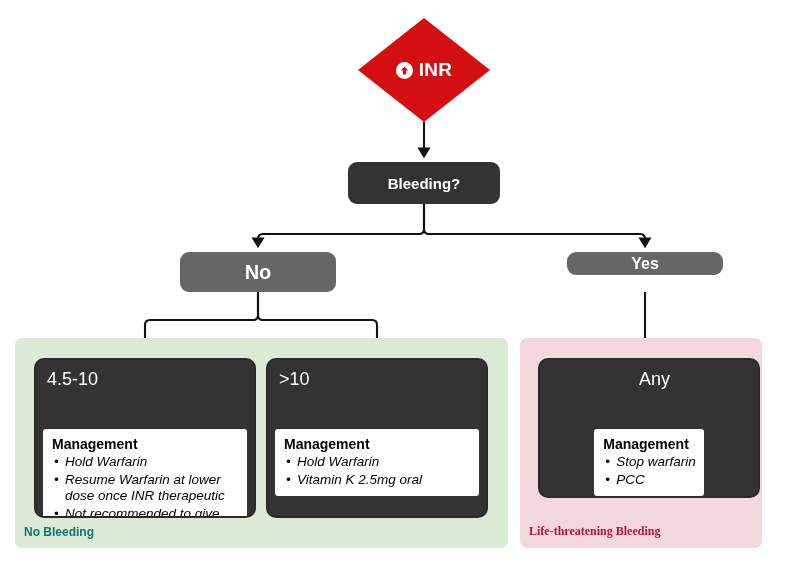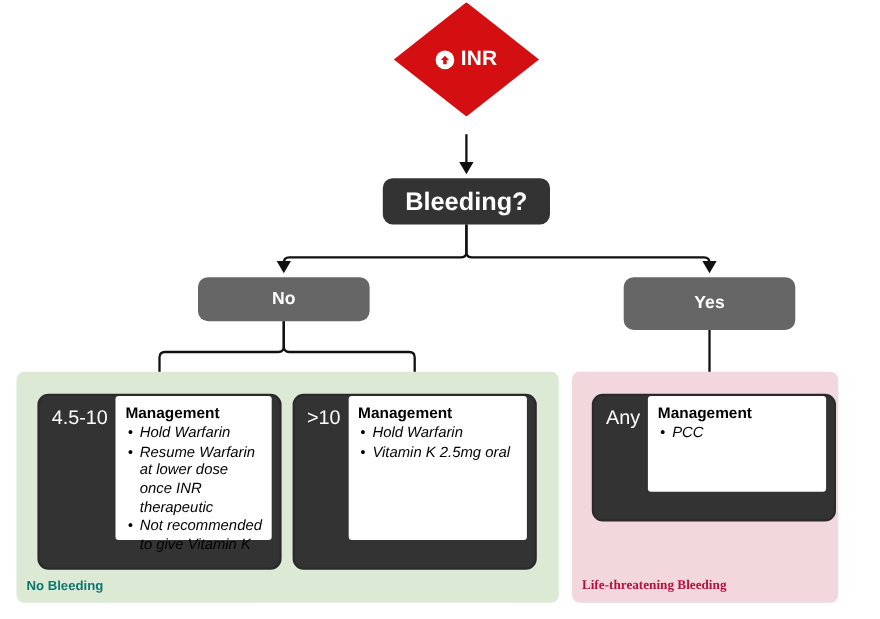--- a/index.html
+++ b/index.html
@@ -24,21 +24,21 @@
     top: 0;
     width: 800px;
     height: 563px;
     pointer-events: none;
   }
 
   
   .diamond-wrap {
     position: absolute;
     left: 358px;
-    top: 2px;
+    top: 18px;
     width: 132px;
     height: 104px;
   }
   .diamond-shape {
     position: absolute;
     left: 0; top: 0;
     width: 132px;
     height: 104px;
     background: #d40f12;
     clip-path: polygon(50% 0%, 100% 50%, 50% 100%, 0% 50%);
@@ -81,34 +81,34 @@
     box-sizing: border-box;
   }
   .node-dark { background: #333333; }
   .node-gray { background: #666666; }
 
   #node-bleeding {
     left: 348px;
     top: 162px;
     width: 152px;
     height: 42px;
-    font-size: 23px;
+    font-size: 15px;
   }
   #node-no {
     left: 180px;
     top: 252px;
     width: 156px;
     height: 40px;
-    font-size: 16px;
+    font-size: 20px;
   }
   #node-yes {
     left: 567px;
     top: 252px;
     width: 156px;
-    height: 48px;
+    height: 23px;
     font-size: 16px;
   }
 
   
   .panel {
     position: absolute;
     border-radius: 7px;
     box-sizing: border-box;
   }
   #panel-no-bleeding {
@@ -138,20 +138,22 @@
 
   
   .card {
     position: absolute;
     background: #333333;
     border: 2px solid #2a2a2a;
     border-radius: 10px;
     box-sizing: border-box;
     overflow: hidden;
     display: flex;
+    flex-direction: column;
+    gap: 31px;
   }
   .card-header {
     color: #ffffff;
     font-size: 18px;
     font-weight: normal;
     padding: 9px 0 8px 11px;
     flex: none;
   }
   .card-body {
     background: #ffffff;
@@ -183,21 +185,21 @@
   }
   .card-list li::before {
     content: "\2022";
     position: absolute;
     left: 2px;
     top: 0;
   }
 
   #card-45-10 { left: 34px; top: 358px; width: 222px; height: 160px; }
   #card-gt-10 { left: 266px; top: 358px; width: 222px; height: 160px; }
-  #card-any   { left: 538px; top: 358px; width: 222px; height: 116px; }
+  #card-any   { left: 538px; top: 358px; width: 222px; height: 140px; align-items: center; }
 </style>
 </head>
 <body>
 
 <div id="canvas">
 
   <svg id="connectors" viewBox="0 0 800 563" width="800" height="563">
     <defs>
       <marker id="arrowhead" markerWidth="7" markerHeight="7" refX="2.2" refY="3.1" orient="auto" markerUnits="strokeWidth">
         <path d="M0,0 L0,6.2 L5.2,3.1 z" fill="#111111"></path>
@@ -269,18 +271,19 @@
         <li>Vitamin K 2.5mg oral</li>
       </ul>
     </div>
   </div>
 
   <div id="card-any" class="card">
     <div class="card-header">Any</div>
     <div class="card-body">
       <div class="card-body-title">Management</div>
       <ul class="card-list">
+        <li>Stop warfarin</li>
         <li>PCC</li>
       </ul>
     </div>
   </div>
 
 </div>
 
 </body></html>

